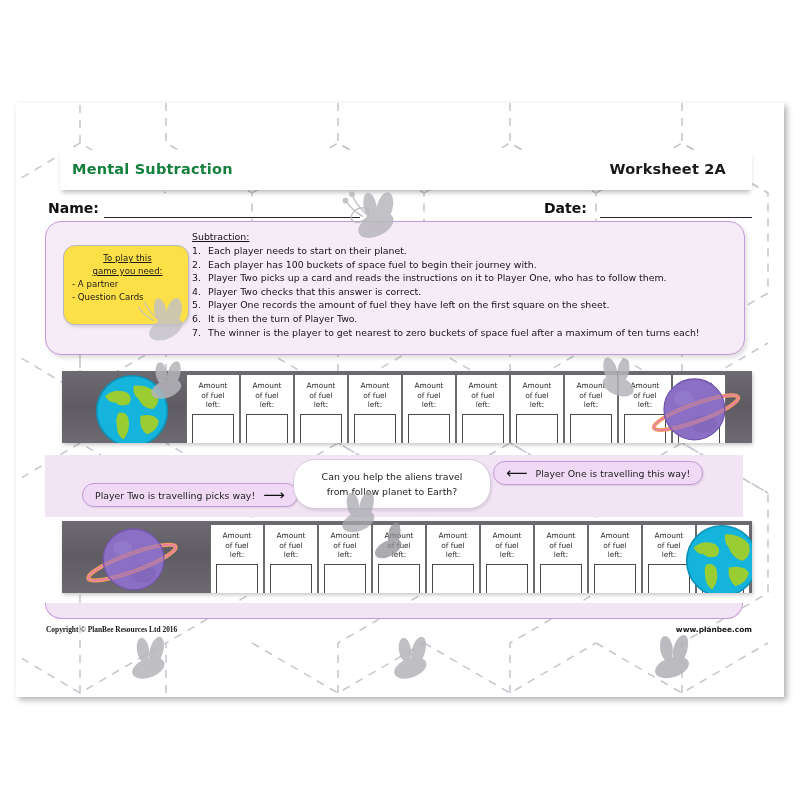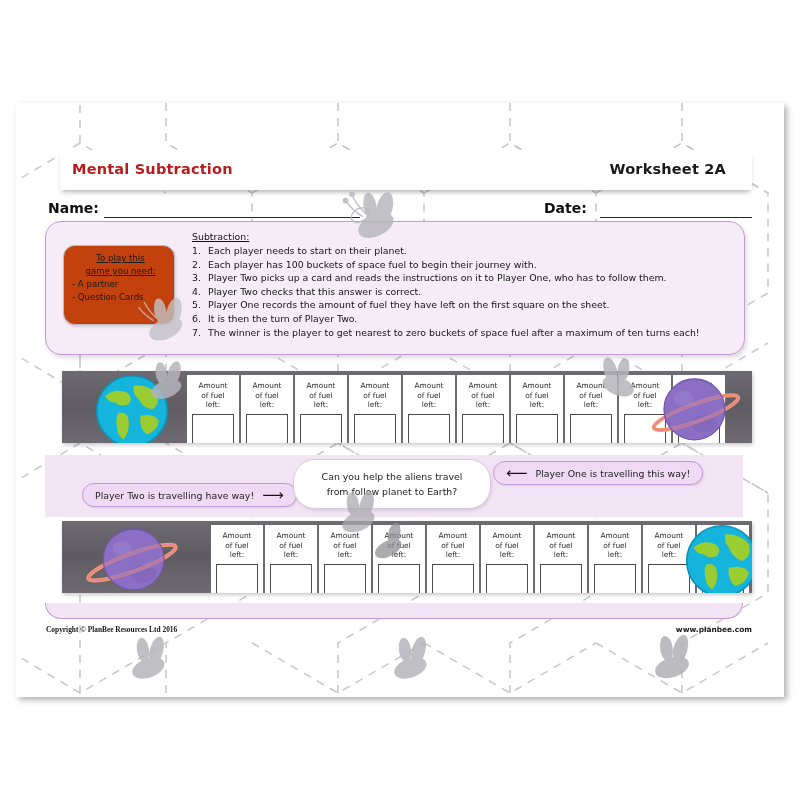--- a/index.html
+++ b/index.html
@@ -21,21 +21,21 @@
 
   
   .header-band{
     position:absolute;left:44px;top:47px;width:692px;height:40px;
     background:#ffffff;
     box-shadow:0 4px 5px -2px rgba(0,0,0,.30);
   }
   .title-left{
     position:absolute;left:56px;top:58px;
     font-family:"DejaVu Sans", sans-serif;
-    font-weight:bold;font-size:14.5px;color:#b91c1c;
+    font-weight:bold;font-size:14.5px;color:#15803d;
     letter-spacing:.2px;white-space:nowrap;
   }
   .title-right{
     position:absolute;right:58px;top:58px;
     font-family:"DejaVu Sans", sans-serif;
     font-weight:bold;font-size:14.5px;color:#1a1a1a;
     letter-spacing:.2px;white-space:nowrap;
   }
 
   
@@ -52,22 +52,22 @@
 
   
   .purple-panel{
     position:absolute;left:29px;top:118px;width:698px;height:132px;
     background:#f6ecf8;
     border:1.6px solid #c49ad6;
     border-radius:16px;
     box-shadow:2px 3px 4px rgba(0,0,0,.13);
   }
   .need-box{
-    position:absolute;left:47px;top:142px;width:112px;height:80px;
-    background:#c2410c;
+    position:absolute;left:47px;top:142px;width:126px;height:80px;
+    background:#fde047;
     border:1.4px solid #b9b9c4;
     border-radius:12px;
     box-shadow:1px 2px 3px rgba(0,0,0,.12);
     padding:6px 5px 0 8px;
     box-sizing:border-box;
   }
   .need-head{
     font-family:"DejaVu Sans", sans-serif;
     font-size:8.6px;color:#1a1a1a;text-align:center;
     text-decoration:underline;line-height:13px;
@@ -303,21 +303,21 @@
           <ellipse cx="60" cy="52" rx="56" ry="11" fill="none" stroke="#f2a05a" stroke-width="5"></ellipse>
           <ellipse cx="60" cy="52" rx="56" ry="11" fill="none" stroke="#e87fa8" stroke-width="2.2"></ellipse>
         </g>
         <circle cx="58" cy="48" r="38" fill="#8b6fc4" opacity="0.55"></circle>
         <circle cx="58" cy="48" r="38" fill="none" stroke="#7356ab" stroke-width="1.6"></circle>
       </svg>
     </div>
 
     <div class="midband">
       <div class="pill" id="pill-player-two">
-        <span>Player Two is travelling have way!</span>
+        <span>Player Two is travelling picks way!</span>
         <span class="arrow">⟶</span>
       </div>
       <div class="bubble">
         <span>Can you help the aliens travel</span>
         <span>from follow planet to Earth?</span>
       </div>
       <div class="pill" id="pill-player-one">
         <span class="arrow">⟵</span>
         <span>Player One is travelling this way!</span>
       </div>

